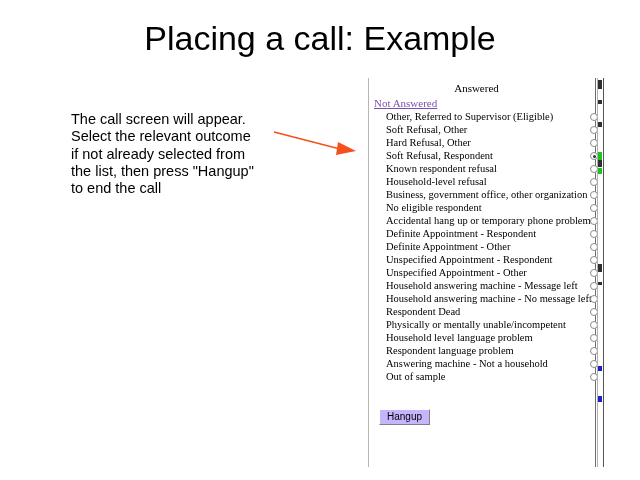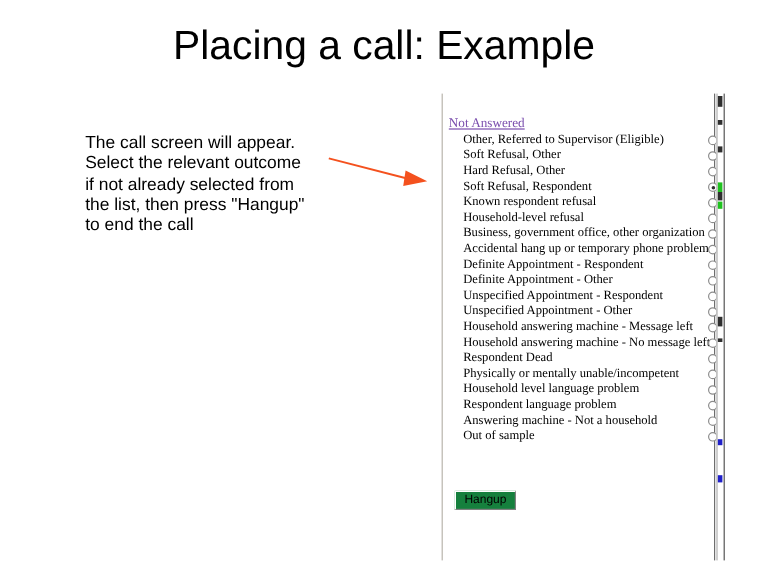--- a/index.html
+++ b/index.html
@@ -143,21 +143,21 @@
     height: 3px;
     border-radius: 50%;
     background: #303030;
   }
 
   #hangup-button {
     position: absolute;
     left: 10px;
     top: 331px;
     padding: 1px 7px 2px 7px;
-    background: #15803d;
+    background: #c4b5fd;
     border-top: 1px solid #ffffff;
     border-left: 1px solid #ffffff;
     border-right: 1px solid #808080;
     border-bottom: 1px solid #808080;
     font-family: "Liberation Sans", sans-serif;
     font-size: 10px;
     color: #000000;
     cursor: pointer;
     white-space: nowrap;
   }
@@ -199,20 +199,21 @@
     <span class="line">to end the call</span>
   </div>
 
   <svg id="callout-arrow" viewBox="0 0 90 40">
     <line id="arrow-shaft" x1="4" y1="8" x2="70" y2="25" stroke="#f4511e" stroke-width="1.6"></line>
     <polygon id="arrow-head" points="68,18 86,27 66,31" fill="#f4511e"></polygon>
   </svg>
 
   <div id="call-screen-panel">
 
+    <div id="panel-header">Answered</div>
 
     <a id="not-answered-link" style="color: rgb(123, 79, 174);">Not Answered</a>
 
     <div id="outcome-list">
         <div class="outcome-row">
           <span class="outcome-label">Other, Referred to Supervisor (Eligible)</span>
           <span class="outcome-radio"></span>
         </div>
         <div class="outcome-row">
           <span class="outcome-label">Soft Refusal, Other</span>
@@ -229,20 +230,24 @@
         <div class="outcome-row">
           <span class="outcome-label">Known respondent refusal</span>
           <span class="outcome-radio"></span>
         </div>
         <div class="outcome-row">
           <span class="outcome-label">Household-level refusal</span>
           <span class="outcome-radio"></span>
         </div>
         <div class="outcome-row">
           <span class="outcome-label">Business, government office, other organization</span>
+          <span class="outcome-radio"></span>
+        </div>
+        <div class="outcome-row">
+          <span class="outcome-label">No eligible respondent</span>
           <span class="outcome-radio"></span>
         </div>
         <div class="outcome-row">
           <span class="outcome-label">Accidental hang up or temporary phone problem</span>
           <span class="outcome-radio"></span>
         </div>
         <div class="outcome-row">
           <span class="outcome-label">Definite Appointment - Respondent</span>
           <span class="outcome-radio"></span>
         </div>

